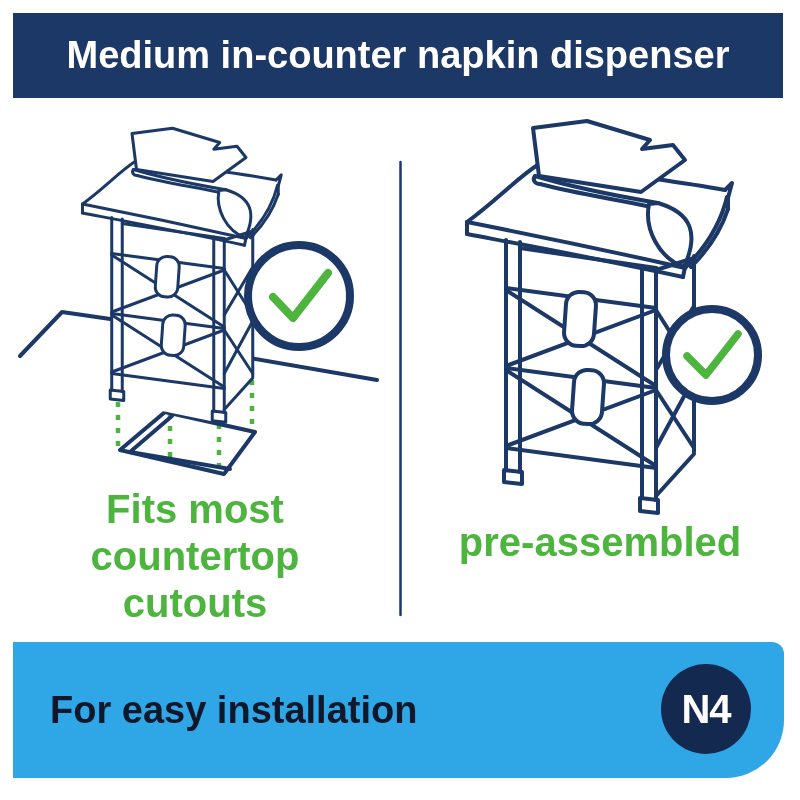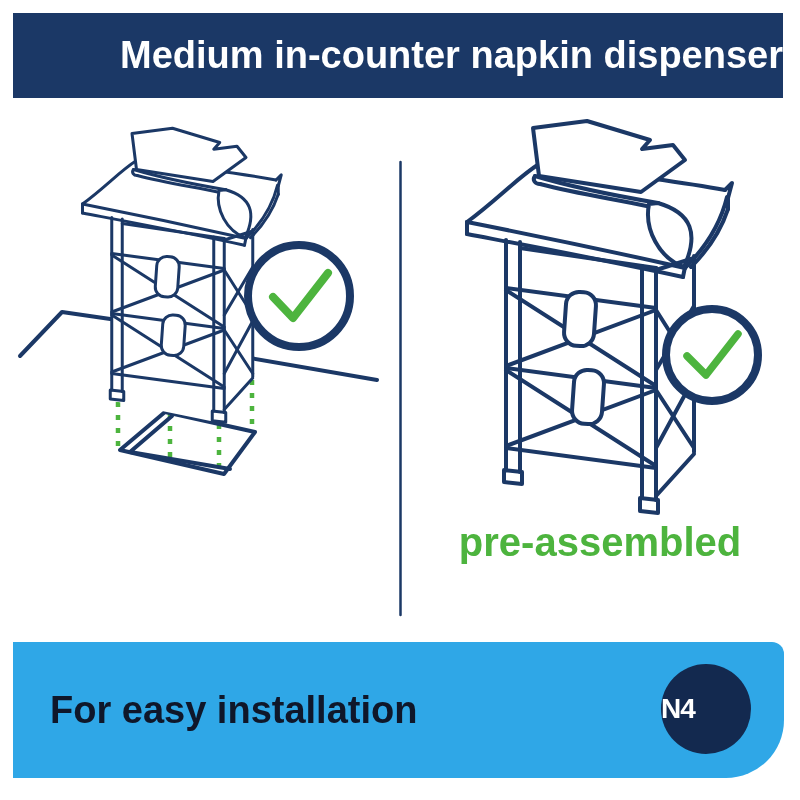--- a/index.html
+++ b/index.html
@@ -4,21 +4,21 @@
 <style>
   html,body{margin:0;padding:0;background:#fff;}
   .page{
     position:relative;width:800px;height:800px;overflow:hidden;
     background:var(--background,#fff);
     font-family:"Liberation Sans",sans-serif;
   }
   .header-bar{
     position:absolute;left:13px;top:13px;width:770px;height:85px;
     background:var(--navy,#1b3866);
-    display:flex;align-items:center;justify-content:flex-end;
+    display:flex;align-items:center;justify-content:center;
   }
   .header-bar .title{
     color:#fff;font-size:38px;font-weight:700;letter-spacing:0;white-space:nowrap;
   }
   .art{position:absolute;left:0;top:0;width:800px;height:800px;}
   .caption{
     position:absolute;text-align:center;color:var(--green,#4db43e);
     font-size:40px;font-weight:700;line-height:47px;
   }
   .caption-left{left:15px;top:486px;width:360px;}
@@ -29,22 +29,22 @@
     background:var(--light_blue,#2fa7e7);
     border-radius:0 12px 58px 0;
     display:flex;align-items:center;
   }
   .footer-text{
     color:#0f172a;font-size:38px;font-weight:700;padding-left:37px;white-space:nowrap;
   }
   .badge{
     position:absolute;left:648px;top:22px;width:90px;height:90px;border-radius:50%;
     background:var(--badge_navy,#13294f);
-    display:flex;align-items:center;justify-content:flex-start;
-    color:#fff;font-size:28px;font-weight:700;letter-spacing:-1px;
+    display:flex;align-items:center;justify-content:center;
+    color:#fff;font-size:40px;font-weight:700;letter-spacing:-1px;
   }
   
   .ln{fill:none;stroke:var(--navy,#1b3866);stroke-width:4;stroke-linecap:round;stroke-linejoin:round;}
   .fw{fill:#fff;stroke:var(--navy,#1b3866);stroke-width:4;stroke-linecap:round;stroke-linejoin:round;}
   .fwn{fill:#fff;stroke:none;}
   .gd{fill:none;stroke:var(--green,#4db43e);stroke-width:4.5;stroke-dasharray:5 8;}
   .ring{fill:#fff;stroke:var(--navy,#1b3866);stroke-width:8;}
   .chk{fill:none;stroke:var(--green,#4db43e);stroke-width:8;stroke-linecap:round;stroke-linejoin:round;}
   .chk2{stroke-width:7.5;}
   .dv{stroke:var(--navy,#1b3866);stroke-width:2.5;stroke-linecap:round;}
@@ -136,20 +136,25 @@
 
     <g aria-label="Fully assembled in-counter napkin dispenser, marked with a green check">
       <use href="#dispenser" transform="translate(445,118)"></use>
       <g>
         <circle class="ring" cx="712" cy="355" r="46"></circle>
         <polyline class="chk chk2" points="687,356 706,375 738,334"></polyline>
       </g>
     </g>
   </svg>
 
+  <div class="caption caption-left">
+    <span>Fits most</span>
+    <span>countertop</span>
+    <span>cutouts</span>
+  </div>
 
   <div class="caption caption-right">
     <span>pre-assembled</span>
   </div>
 
   <div class="footer-bar">
     <span class="footer-text">For easy installation</span>
     <div class="badge">
       <span>N4</span>
     </div>

